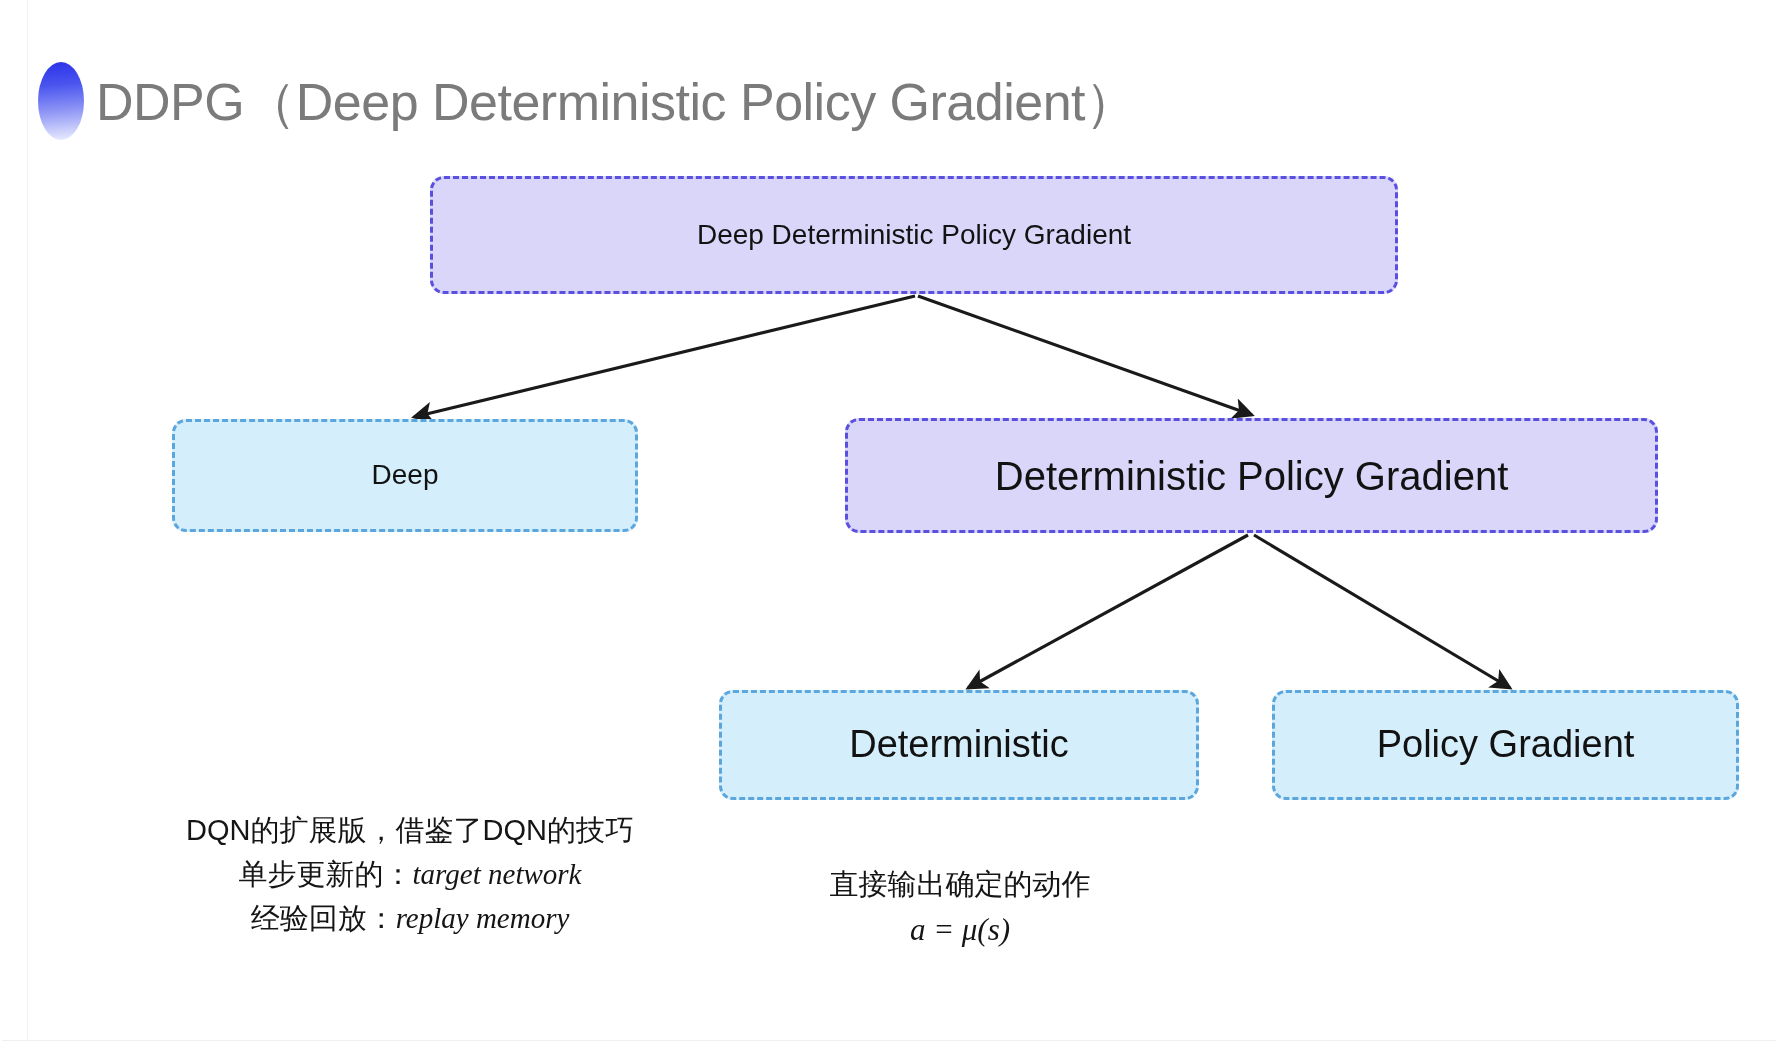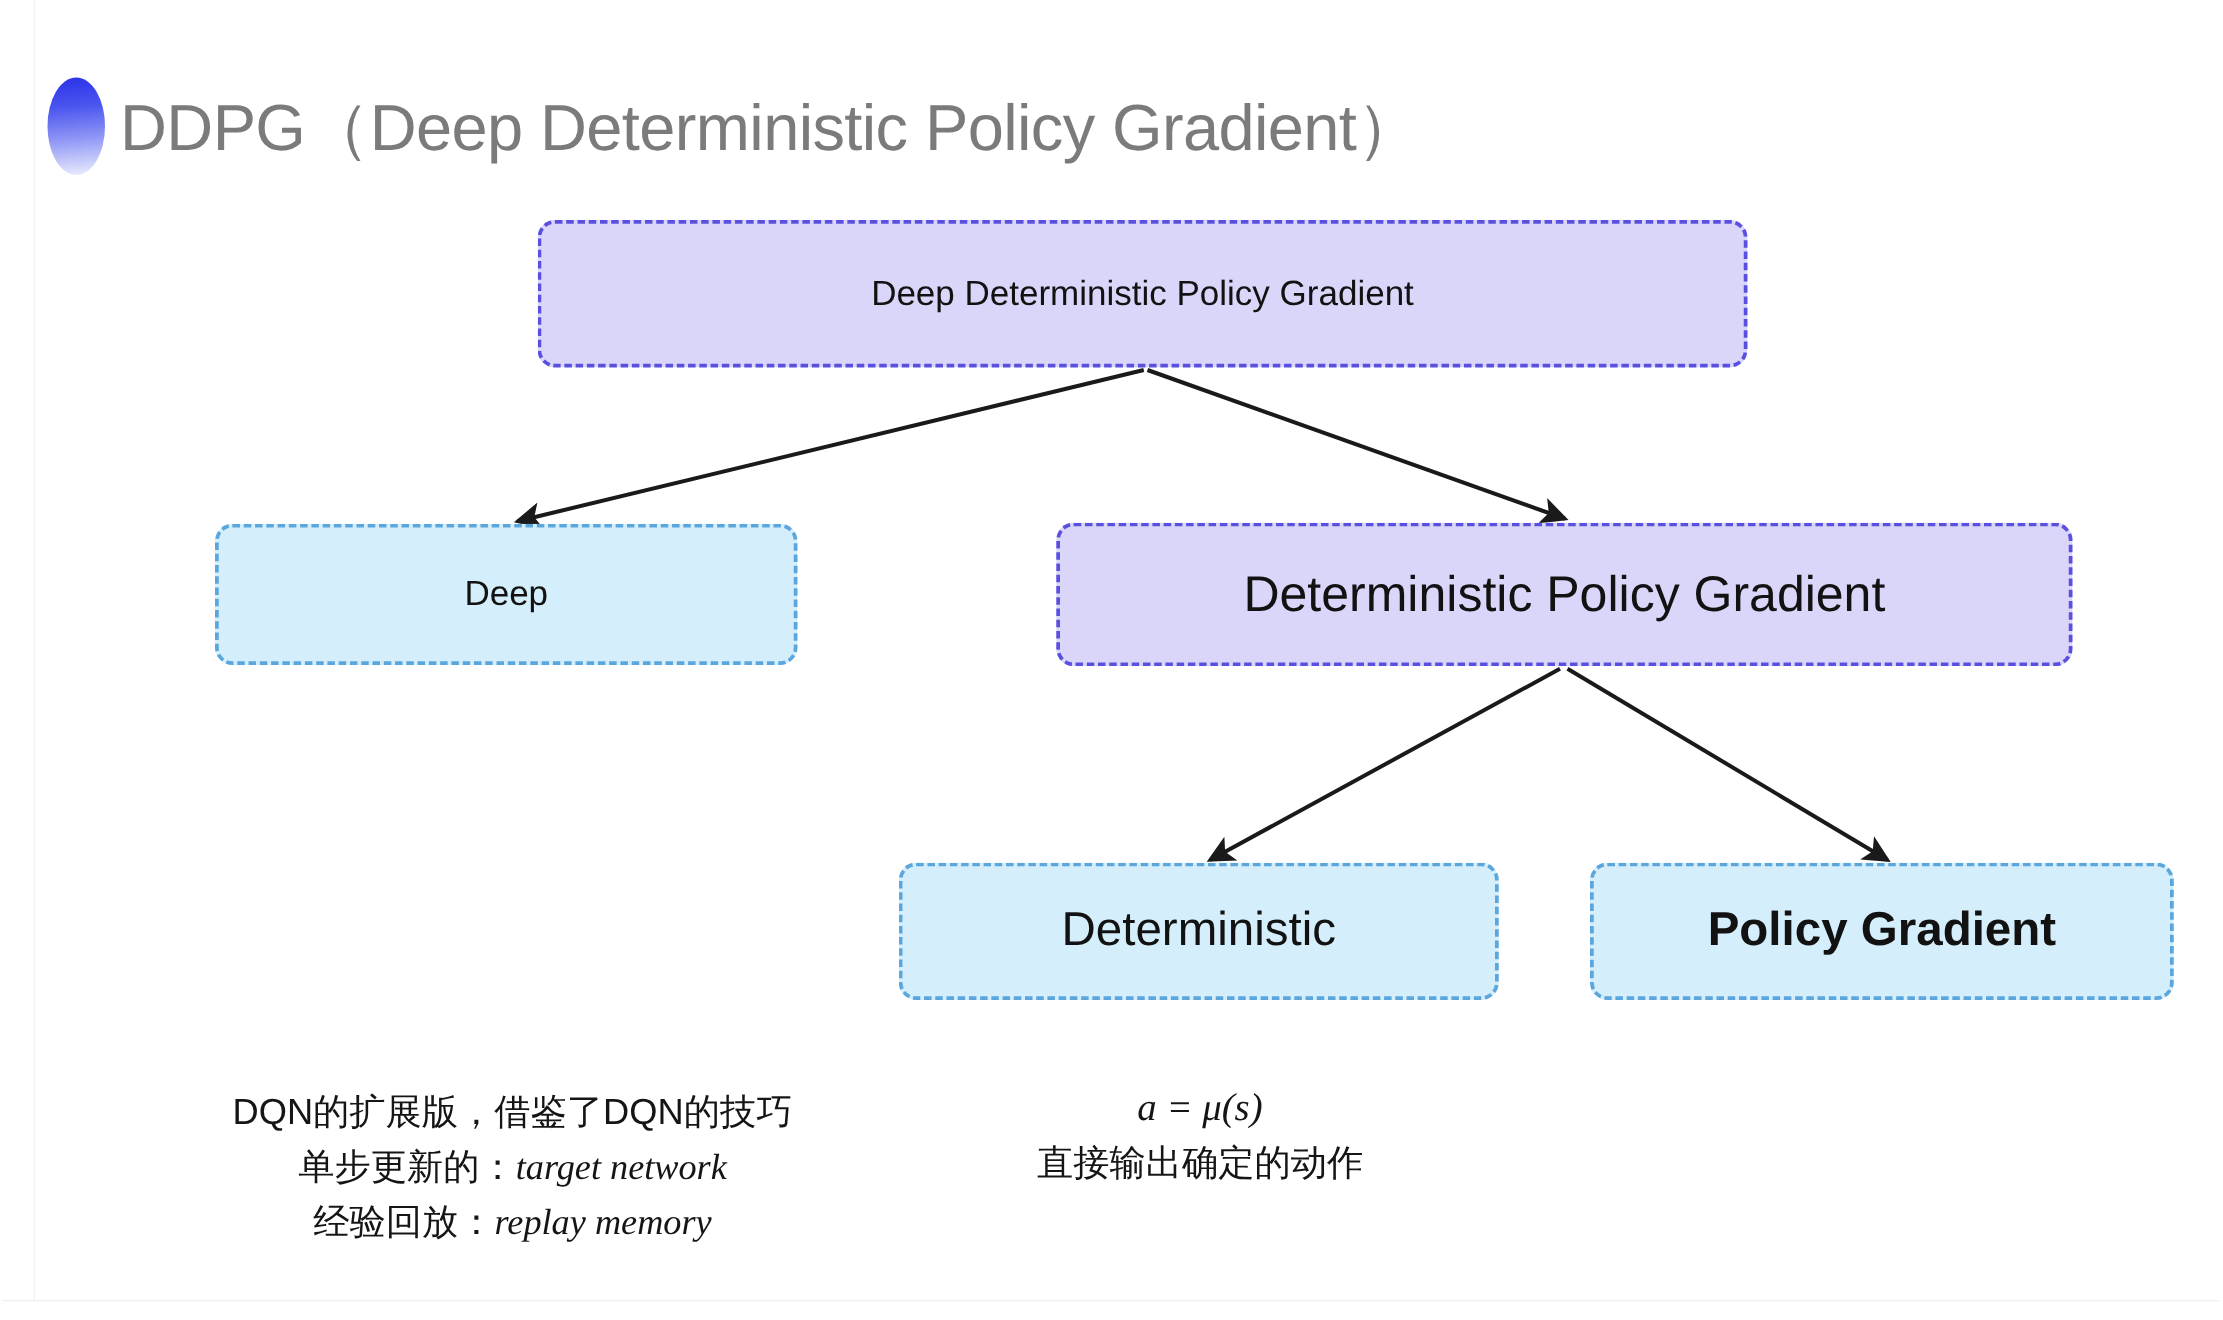--- a/index.html
+++ b/index.html
@@ -74,21 +74,21 @@
   }
   .node.cyan {
     background: #d5eefb;
     border: 3px dashed #5aa6dd;
   }
 
   #node-root   { left: 430px;  top: 176px; width: 968px; height: 118px; font-size: 28px; font-weight: 400; }
   #node-deep   { left: 172px;  top: 419px; width: 466px; height: 113px; font-size: 28px; font-weight: 400; }
   #node-dpg    { left: 845px;  top: 418px; width: 813px; height: 115px; font-size: 40px; font-weight: 400; }
   #node-det    { left: 719px;  top: 690px; width: 480px; height: 110px; font-size: 38px; font-weight: 400; }
-  #node-pg     { left: 1272px; top: 690px; width: 467px; height: 110px; font-size: 38px; font-weight: 700; }
+  #node-pg     { left: 1272px; top: 690px; width: 467px; height: 110px; font-size: 38px; font-weight: 400; }
 
   
   #arrows {
     position: absolute;
     left: 0; top: 0;
     width: 1778px; height: 1056px;
     pointer-events: none;
   }
 
   
@@ -99,21 +99,21 @@
     line-height: 1.52;
     white-space: nowrap;
   }
   .caption .ln { display: block; }
   .ital {
     font-family: "Liberation Serif", "DejaVu Serif", serif;
     font-style: italic;
   }
 
   #cap-deep {
-    left: 150px; top: 868px;
+    left: 150px; top: 808px;
     font-size: 29px;
     text-align: center;
     width: 520px;
   }
   #cap-det {
     left: 770px; top: 862px;
     font-size: 29px;
     text-align: center;
     width: 380px;
   }
@@ -165,21 +165,21 @@
 
   <div id="node-pg" class="node cyan">Policy Gradient</div>
 
   <div id="cap-deep" class="caption">
     <span class="ln">DQN的扩展版，借鉴了DQN的技巧</span>
     <span class="ln"><span>单步更新的：</span><span class="ital">target network</span></span>
     <span class="ln"><span>经验回放：</span><span class="ital">replay memory</span></span>
   </div>
 
   <div id="cap-det" class="caption">
+    <span class="ln">直接输出确定的动作</span>
     <span class="ln formula">a = μ(s)</span>
-    <span class="ln">直接输出确定的动作</span>
   </div>
 
   <div id="cap-pg" class="caption">
   </div>
 
   <div id="edge-bottom"></div>
 </div>
 
 </body></html>

